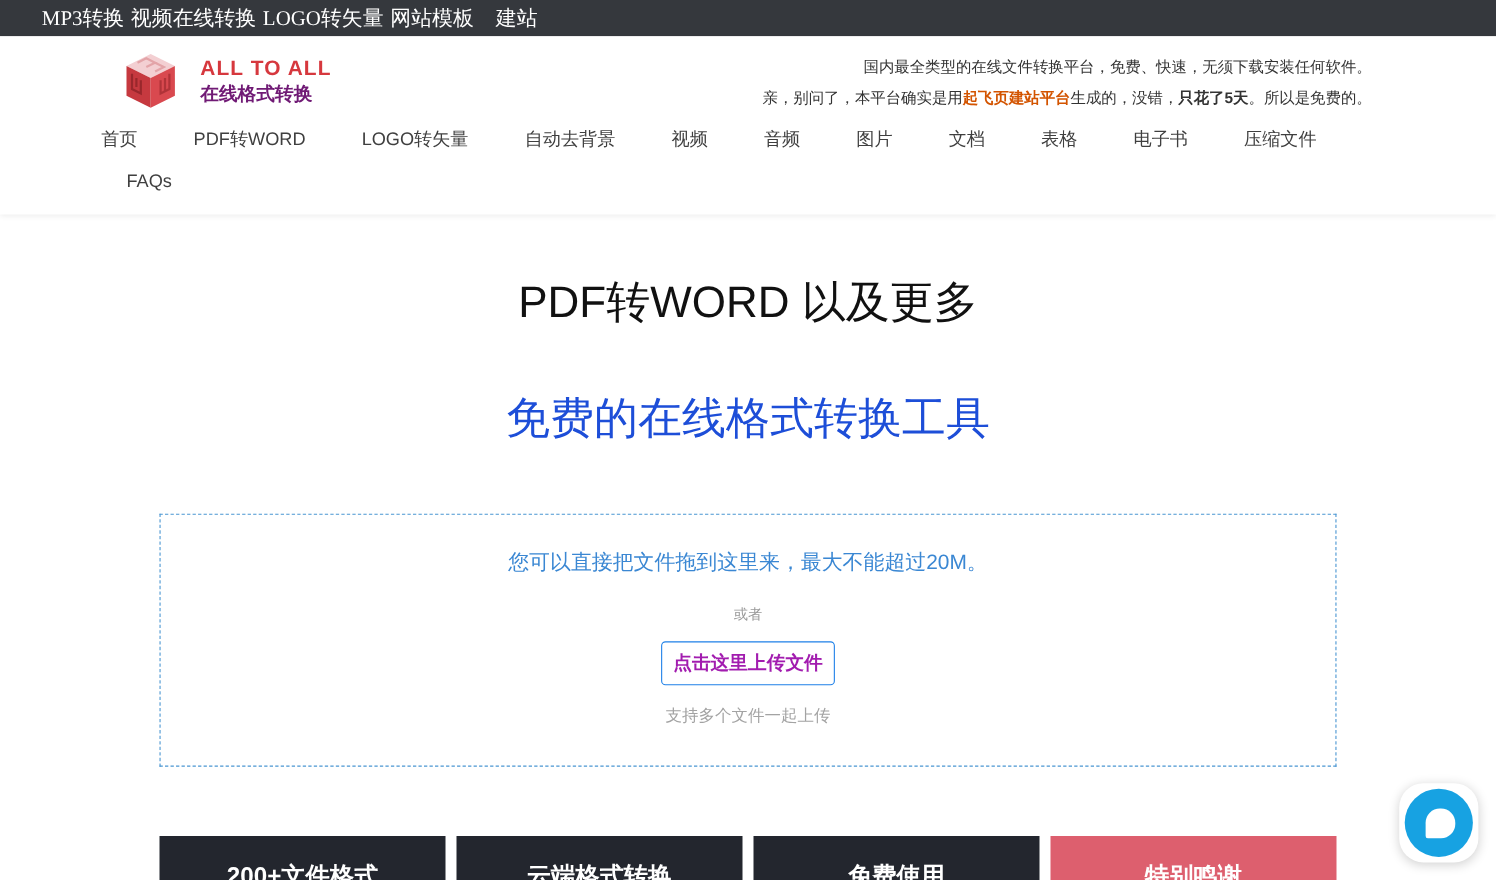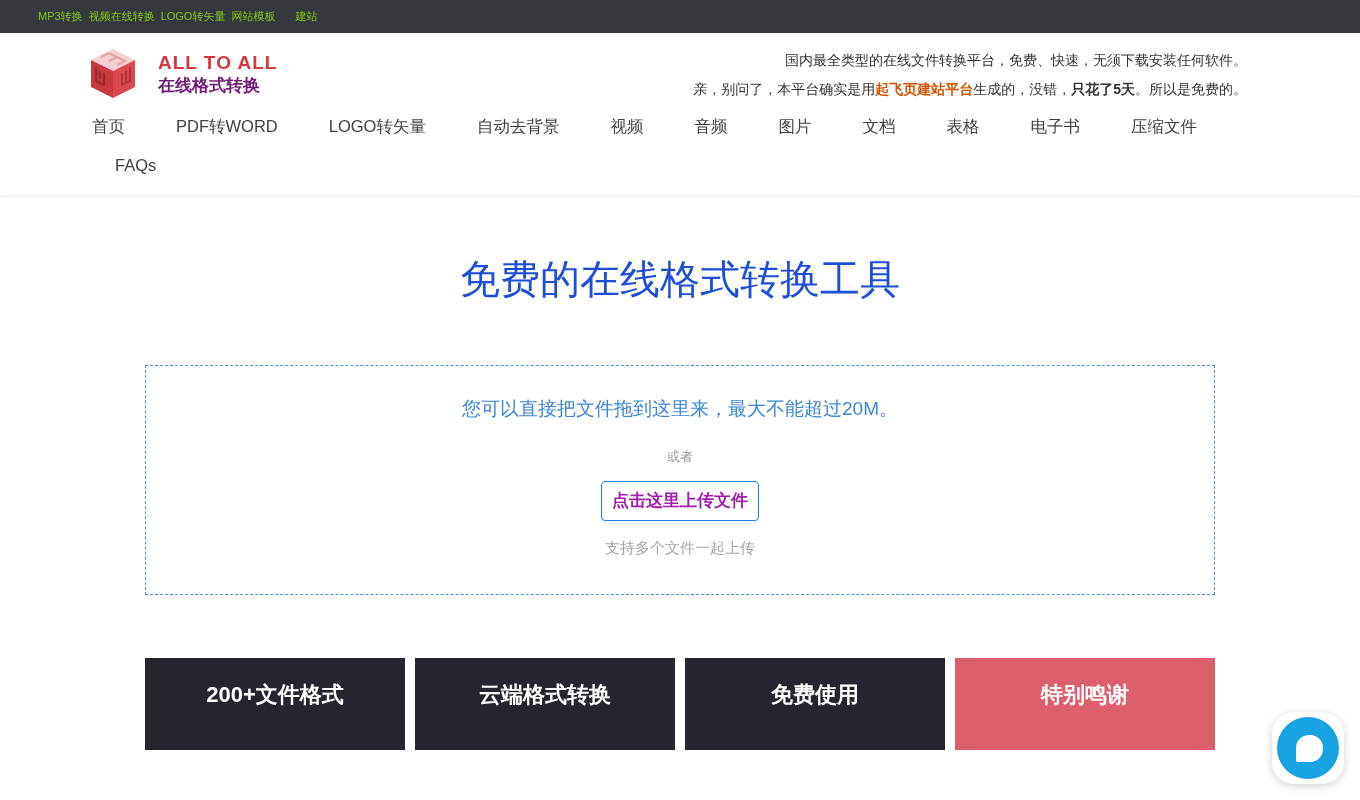--- a/index.html
+++ b/index.html
@@ -13,40 +13,41 @@
 
   
   .topbar {
     height: 33px;
     background: #35383d;
     display: flex;
     align-items: center;
     padding-left: 38px;
   }
   .topbar a {
-    color: #84cc16;
-    font-size: 11px;
+    color: #ffffff;
+    font-size: 19px;
     text-decoration: none;
     margin-right: 6px;
     white-space: nowrap;
+    font-family: Liberation Serif, serif;
   }
   .topbar a.gap { margin-left: 14px; }
 
   
   .header {
     background: #fff;
     height: 162px;
     box-shadow: 0 2px 5px rgba(0,0,0,0.07);
     position: relative;
     z-index: 2;
   }
   .header-top {
     display: flex;
     justify-content: space-between;
-    padding: 12px 113px 0 88px;
+    padding: 12px 113px 0 112px;
     height: 70px;
   }
   .brand { display: flex; align-items: center; }
   .brand-cube { width: 50px; height: 54px; margin-right: 20px; }
   .brand-text .brand-title {
     color: #d6383e;
     font-size: 19px;
     font-weight: bold;
     letter-spacing: 1px;
     line-height: 24px;
@@ -263,20 +264,21 @@
           <a href="#">压缩文件</a>
         </li>
       <li class="indent">
           <a href="#">FAQs</a>
         </li>
     </ul>
   </div>
 </div>
 
 <div class="hero">
+  <h1 class="h-line1">PDF转WORD 以及更多</h1>
   <h1 class="h-line2">免费的在线格式转换工具</h1>
 </div>
 
 <div class="dropzone">
   <div class="drop-hint">您可以直接把文件拖到这里来，最大不能超过20M。</div>
   <div class="or-label">或者</div>
   <div><button class="upload-button">点击这里上传文件</button></div>
   <div class="support-note">支持多个文件一起上传</div>
 </div>
 

